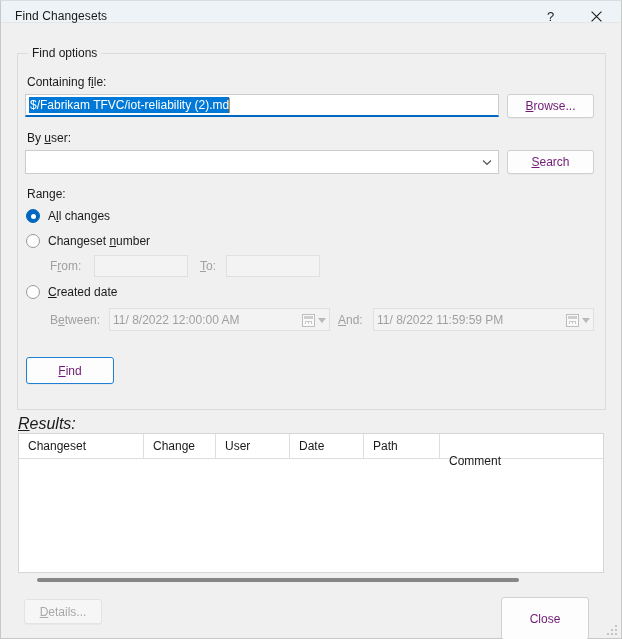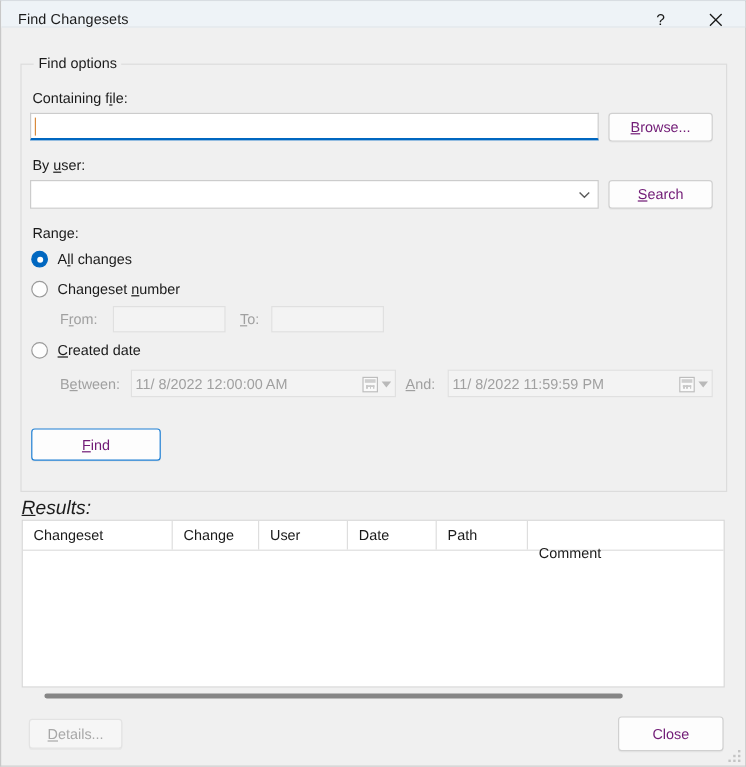--- a/index.html
+++ b/index.html
@@ -264,21 +264,21 @@
     position: absolute;
     left: 19px; top: 4px;
     width: 482px; height: 4px;
     background: #868686;
     border-radius: 2px;
     cursor: default;
   }
 
   
   #details-btn { left: 23px; top: 598px; width: 78px; height: 25px; }
-  #close-bottom-btn { left: 514px; top: 596px; width: 88px; height: 29px; }
+  #close-bottom-btn { left: 500px; top: 596px; width: 88px; height: 43px; }
 
   #resize-grip {
     position: absolute;
     right: 3px; bottom: 2px;
     width: 12px; height: 12px;
   }
   #resize-grip i {
     position: absolute;
     width: 2px; height: 2px;
     background: #c4c4c4;
@@ -300,20 +300,21 @@
     </div>
   </div>
 
   <div id="groupbox"></div>
   <div id="groupbox-label">Find options</div>
 
   <div class="lbl" style="left:26px; top:74px;">
     Containing f<u>i</u>le:
   </div>
   <div class="txtbox focused" id="file-input" style="left:24px; top:93px; width:474px; height:23px;">
+    <span class="sel-text">$/Fabrikam TFVC/iot-reliability (2).md</span>
       <span class="caret"></span>
   </div>
   <div class="btn" id="browse-btn" style="left:506px; top:93px; width:87px; height:24px;">
       <span><u>B</u>rowse...</span>
     </div>
 
   <div class="lbl" style="left:26px; top:130px;">
     By <u>u</u>ser:
   </div>
   <div id="user-combo">
@@ -365,21 +366,21 @@
 
   <div class="lbl dim" style="left:337px; top:312px;"><u>A</u>nd:</div>
   <div class="txtbox disabled" style="left:372px; top:307px; width:221px; height:23px;">
     <span>11/  8/2022 11:59:59 PM</span>
     <span class="dtp-btn">
       <span class="cal-ico"></span>
       <span class="dtp-arrow"></span>
     </span>
   </div>
 
-  <div class="btn default" id="find-btn" style="left:25px; top:356px; width:108px; height:27px;">
+  <div class="btn default" id="find-btn" style="left:25px; top:356px; width:88px; height:27px;">
       <span><u>F</u>ind</span>
     </div>
 
   <div id="results-label"><u>R</u>esults:</div>
 
   <div id="results-list">
     <div id="results-header">
       <div class="col-head" style="width:125px;">Changeset</div>
       <div class="col-head" style="width:72px;">Change</div>
       <div class="col-head" style="width:74px;">User</div>

